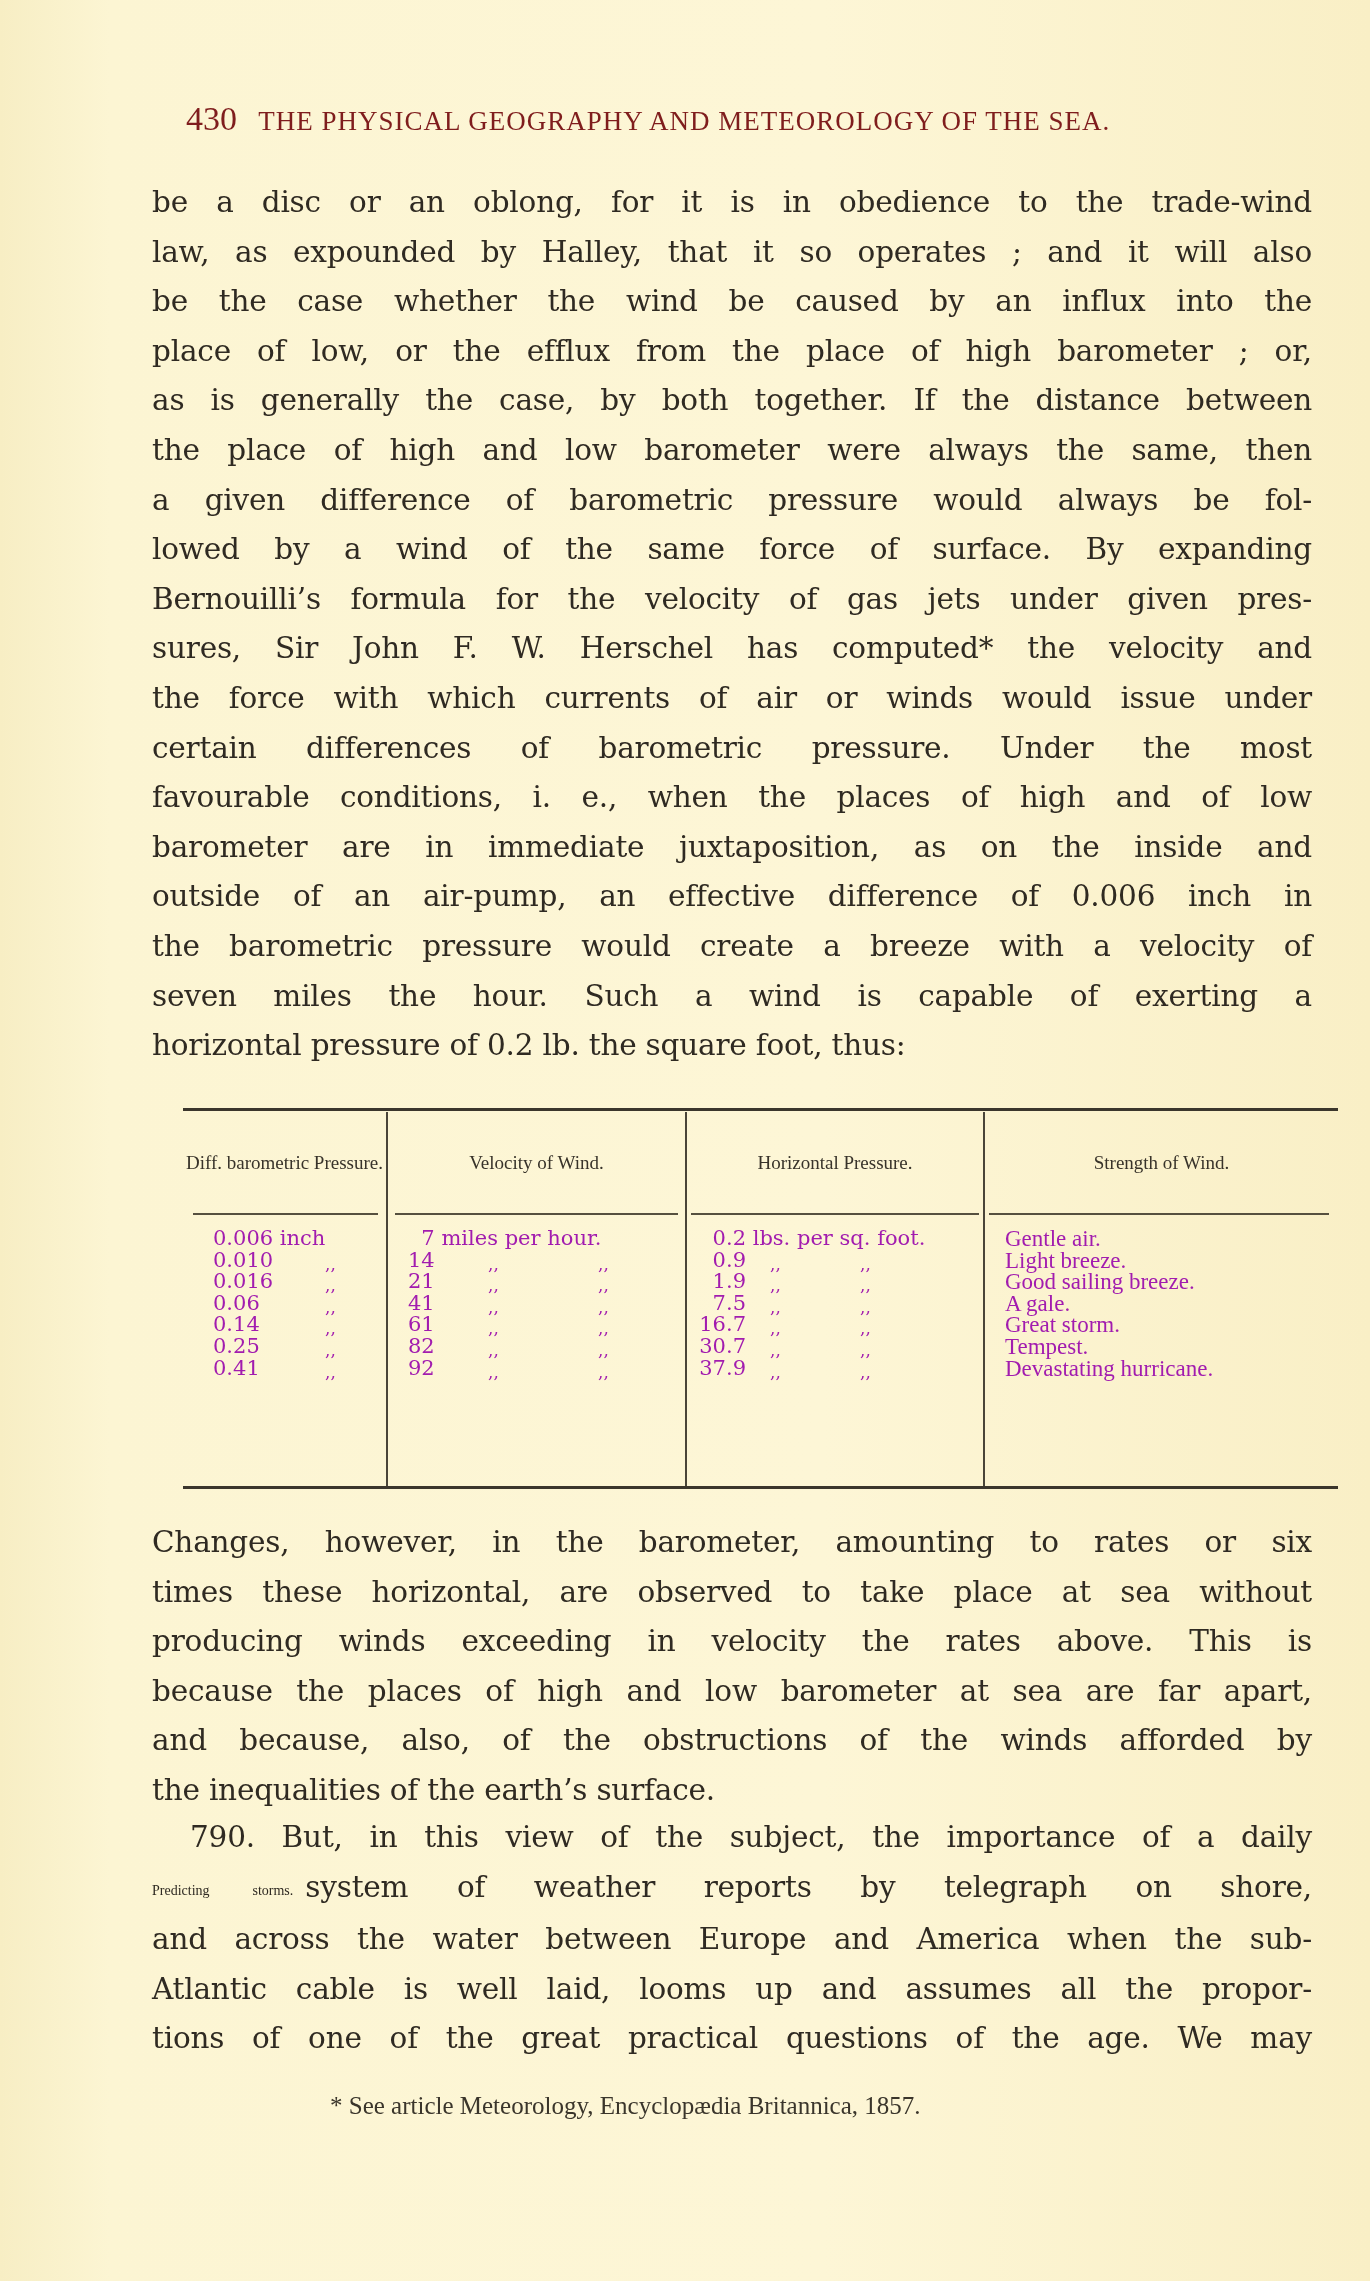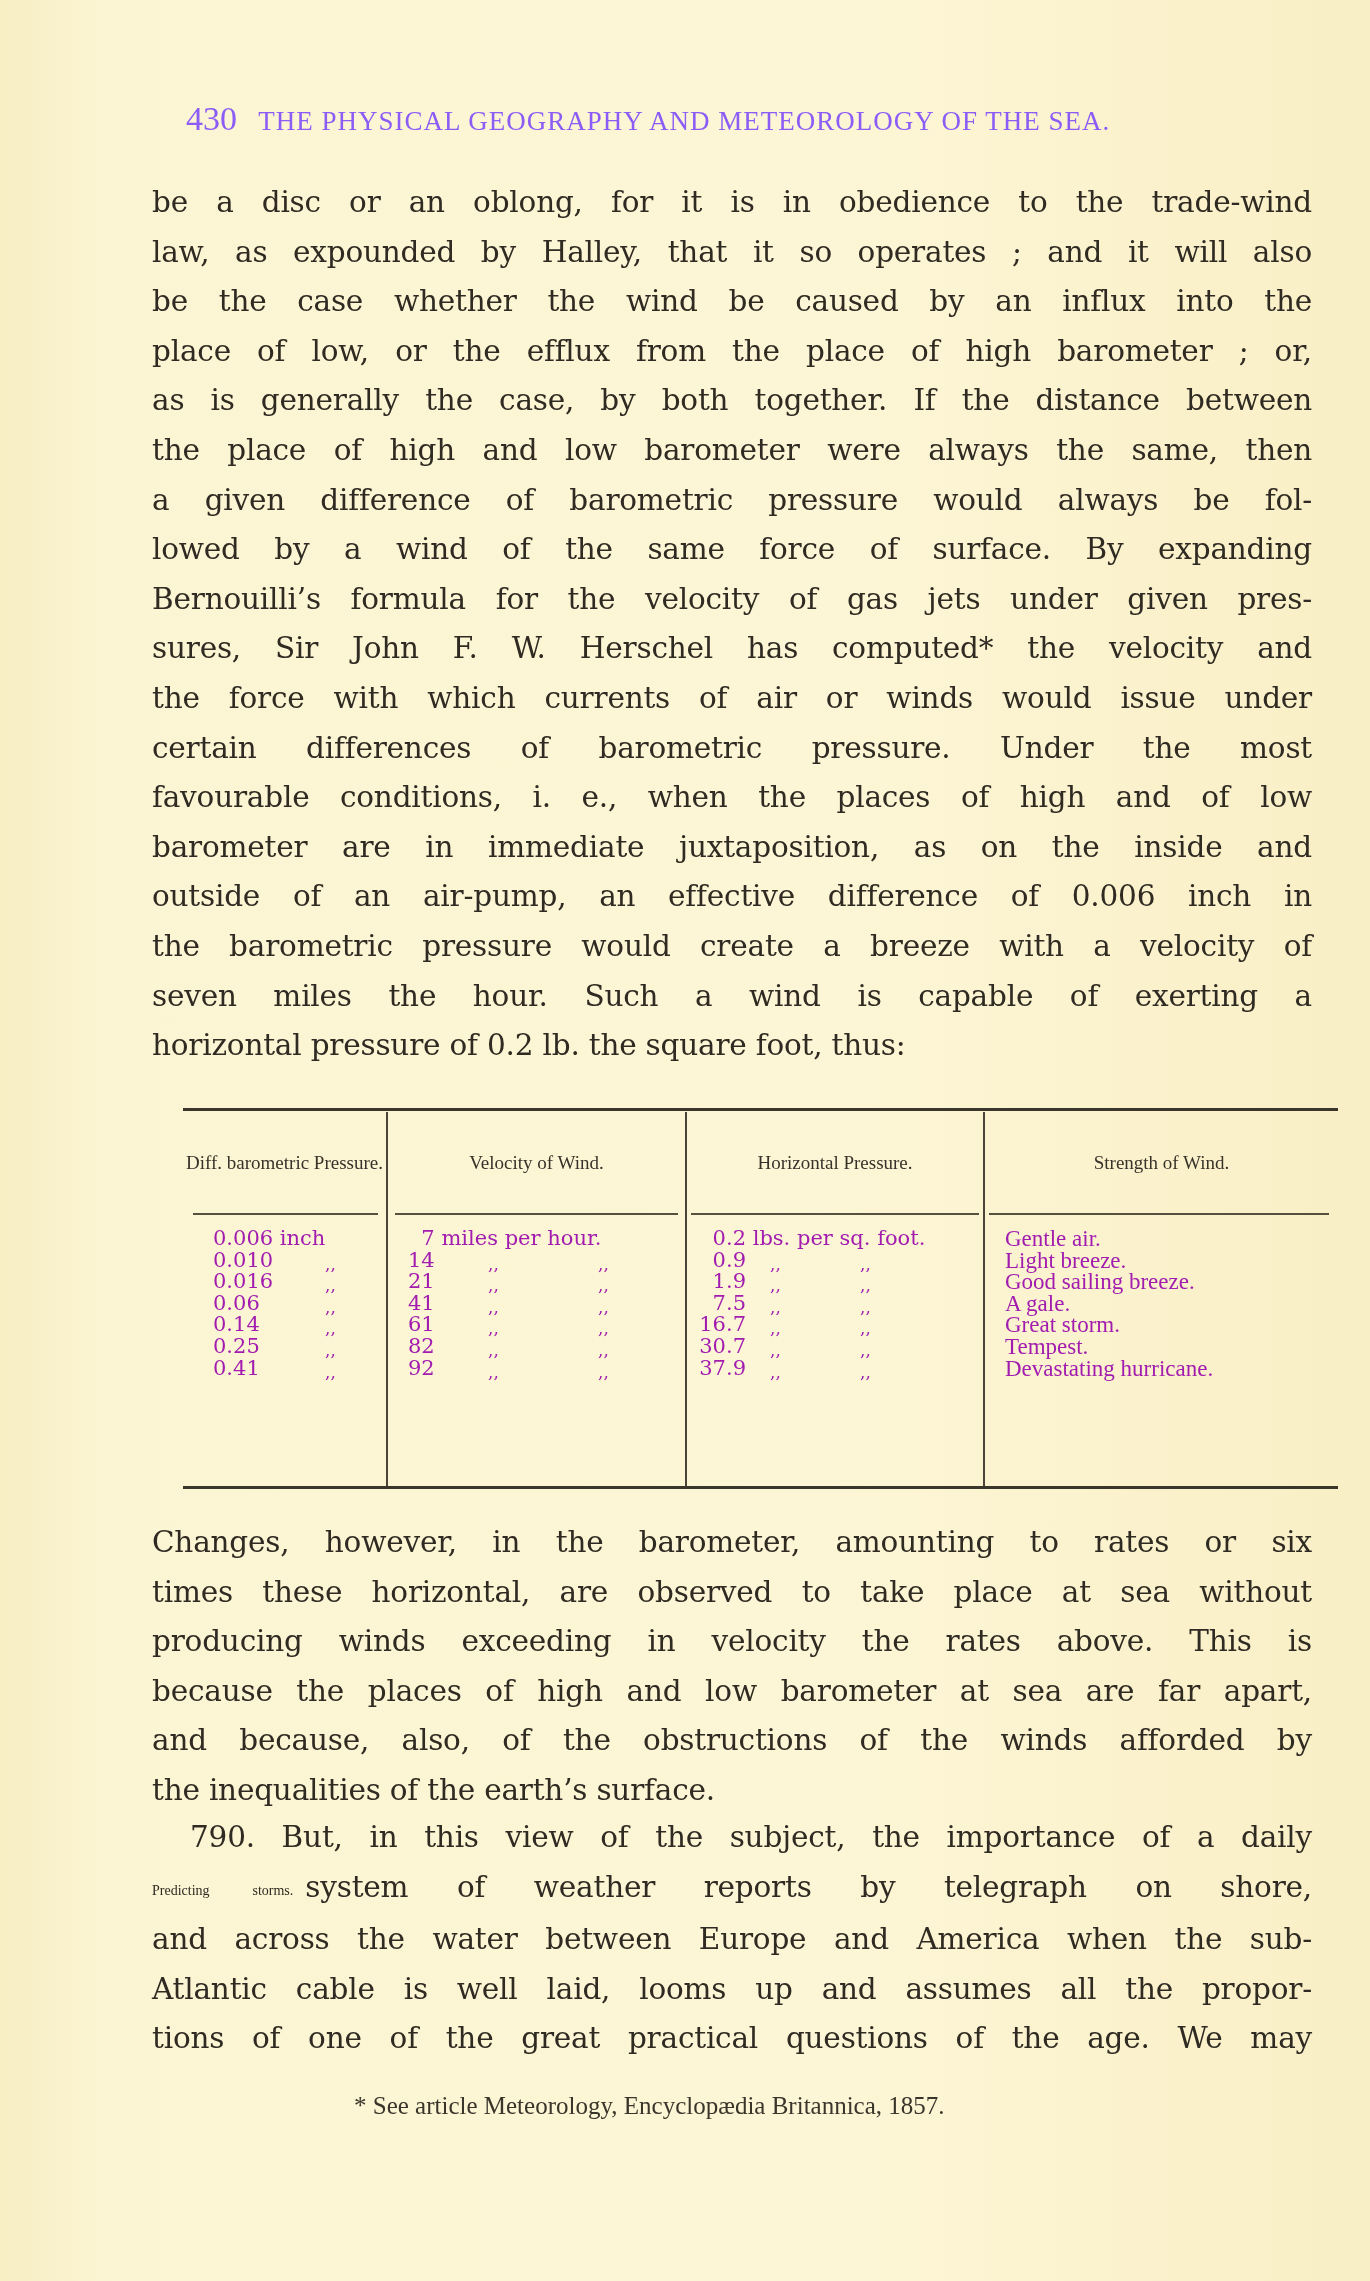--- a/index.html
+++ b/index.html
@@ -9,21 +9,21 @@
     background-image: linear-gradient(90deg, #f7eec4 0%, #fcf5d3 8%, #fdf6d6 60%, #f9efc6 100%);
     color: #2e2a22;
     font-family: "DejaVu Serif", "Liberation Serif", serif;
     position: relative;
     overflow: hidden;
   }
   .page { position: absolute; left: 0; top: 0; width: 1370px; height: 2281px; }
   .header {
     position: absolute; left: 186px; top: 100px; width: 1060px;
     font-family: "Liberation Serif", serif;
-    font-size: 27px; letter-spacing: 1px; color: #8b5cf6;
+    font-size: 27px; letter-spacing: 1px; color: #7f1d1d;
     white-space: nowrap;
   }
   .header .pnum { font-size: 34px; margin-right: 14px; letter-spacing: 0; }
   .body-text {
     position: absolute; left: 152px; width: 1160px;
     font-family: "DejaVu Serif", serif;
     font-size: 29.5px; line-height: 49.6px; color: #2f2a22;
     text-align: justify;
     letter-spacing: -0.2px;
   }
@@ -75,21 +75,20 @@
   .c1 .ditto { left: 112px; }
   .c2 .num { min-width: 30px; }
   .c2 .d1 { left: 80px; } .c2 .d2 { left: 190px; }
   .c3 .num { display: inline-block; width: 48px; text-align: right; }
   .c3 .d1 { left: 72px; } .c3 .d2 { left: 162px; }
 
   .footnote {
     position: absolute; left: 330px; top: 2092px; width: 900px;
     font-family: "Liberation Serif", serif; font-size: 25px; color: #3a352b;
     white-space: nowrap;
-    margin-left: 24px;
   }
 </style>
 </head>
 <body>
 
 <div class="page">
 
   <div class="header">
     <span class="pnum">430</span>
     <span>THE PHYSICAL GEOGRAPHY AND METEOROLOGY OF THE SEA.</span>

